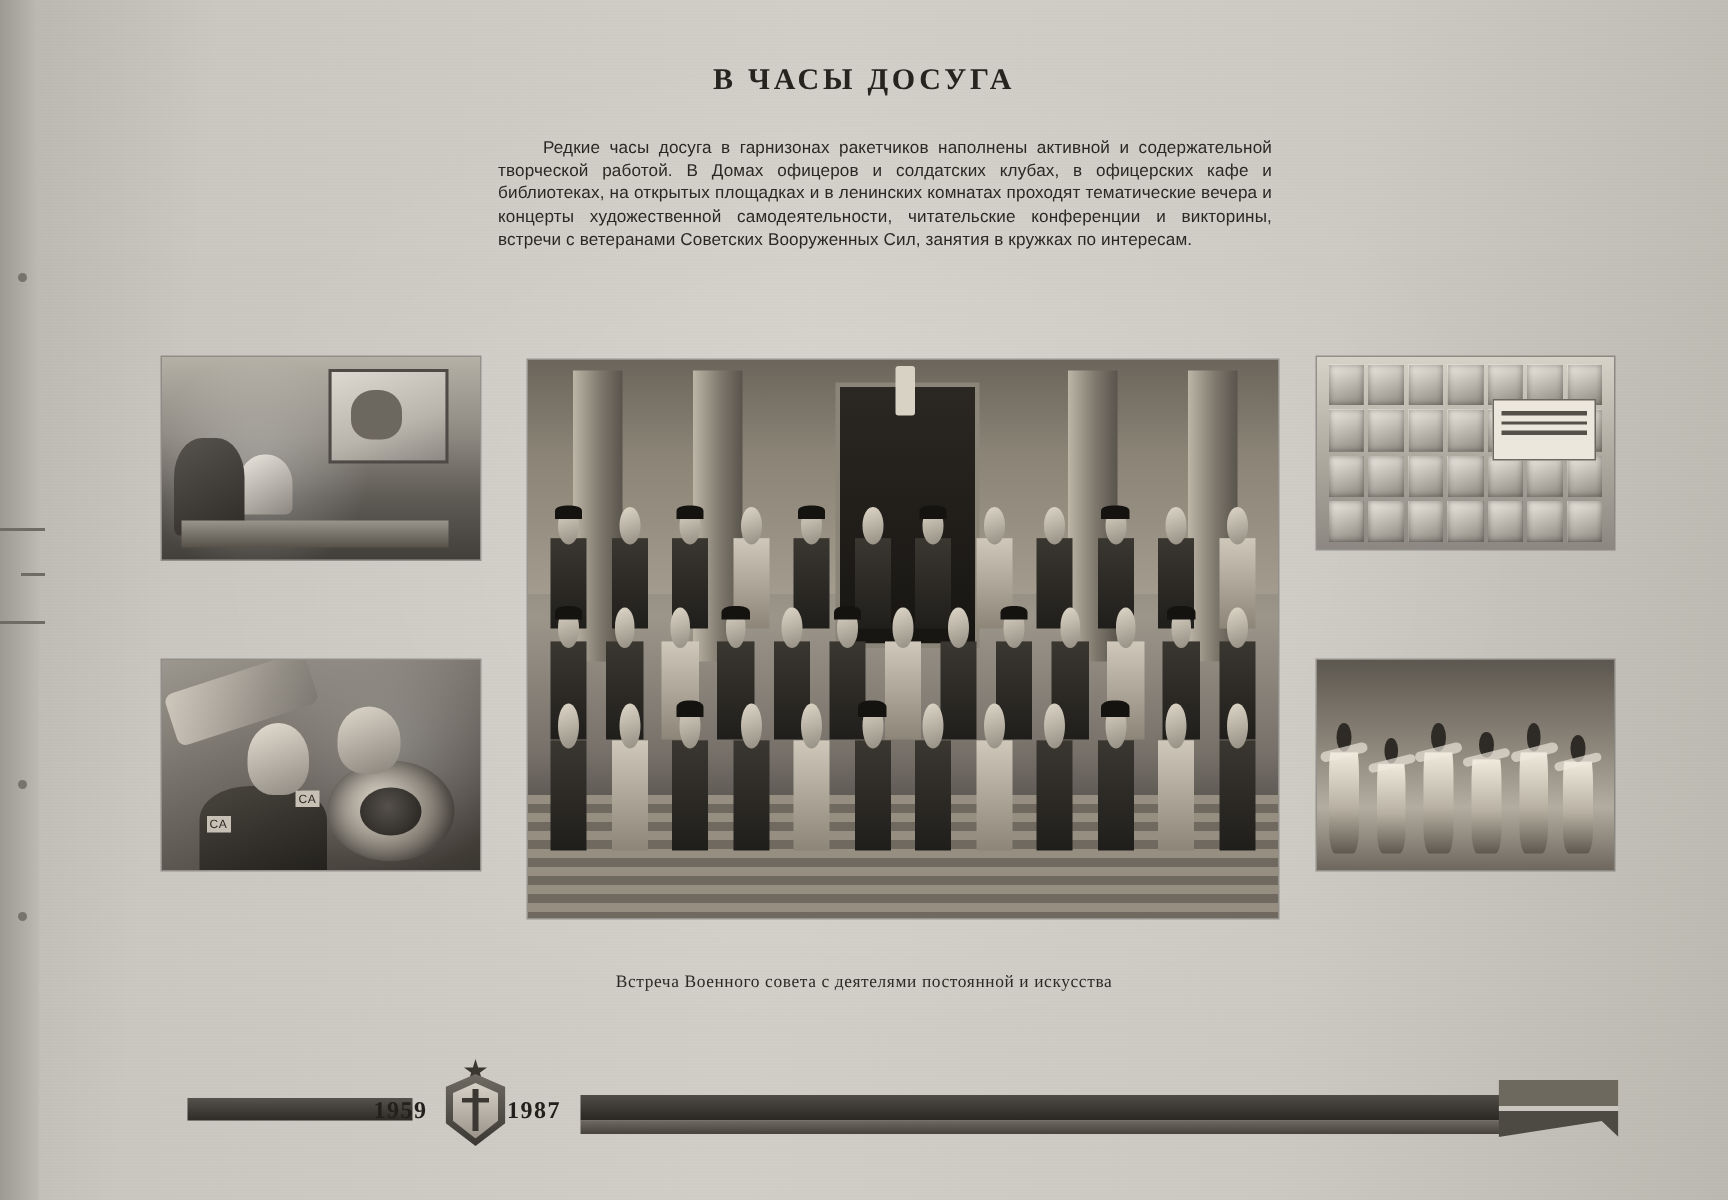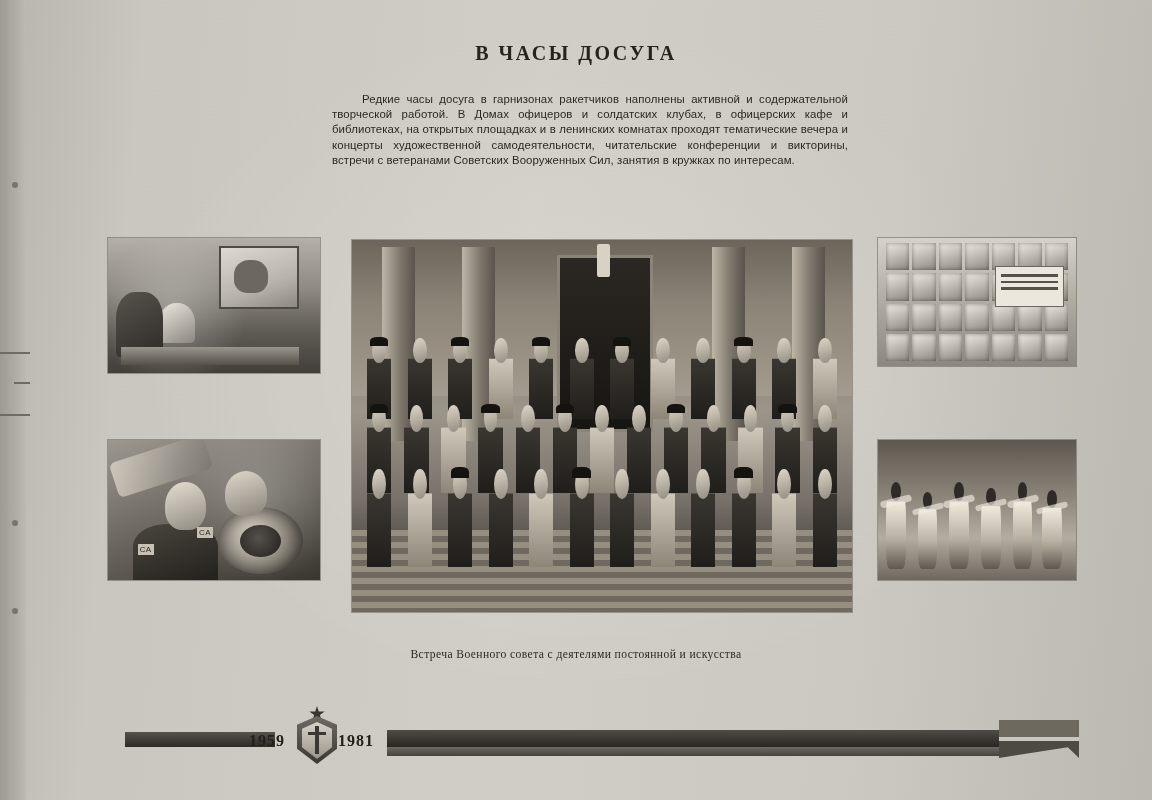--- a/index.html
+++ b/index.html
@@ -513,17 +513,17 @@
 
 <div class="footer">
   <div class="ribbon-left"></div>
   <div class="emblem">
     <div class="star"></div>
     <div class="shield"></div>
     <div class="shield-inner"></div>
     <div class="sword"></div>
   </div>
   <div class="year left">1959</div>
-  <div class="year right">1981</div>
+  <div class="year right">1987</div>
   <div class="ribbon-main"></div>
   <div class="ribbon-main2"></div>
   <div class="ribbon-flag"></div>
 </div>
 
 </body></html>

